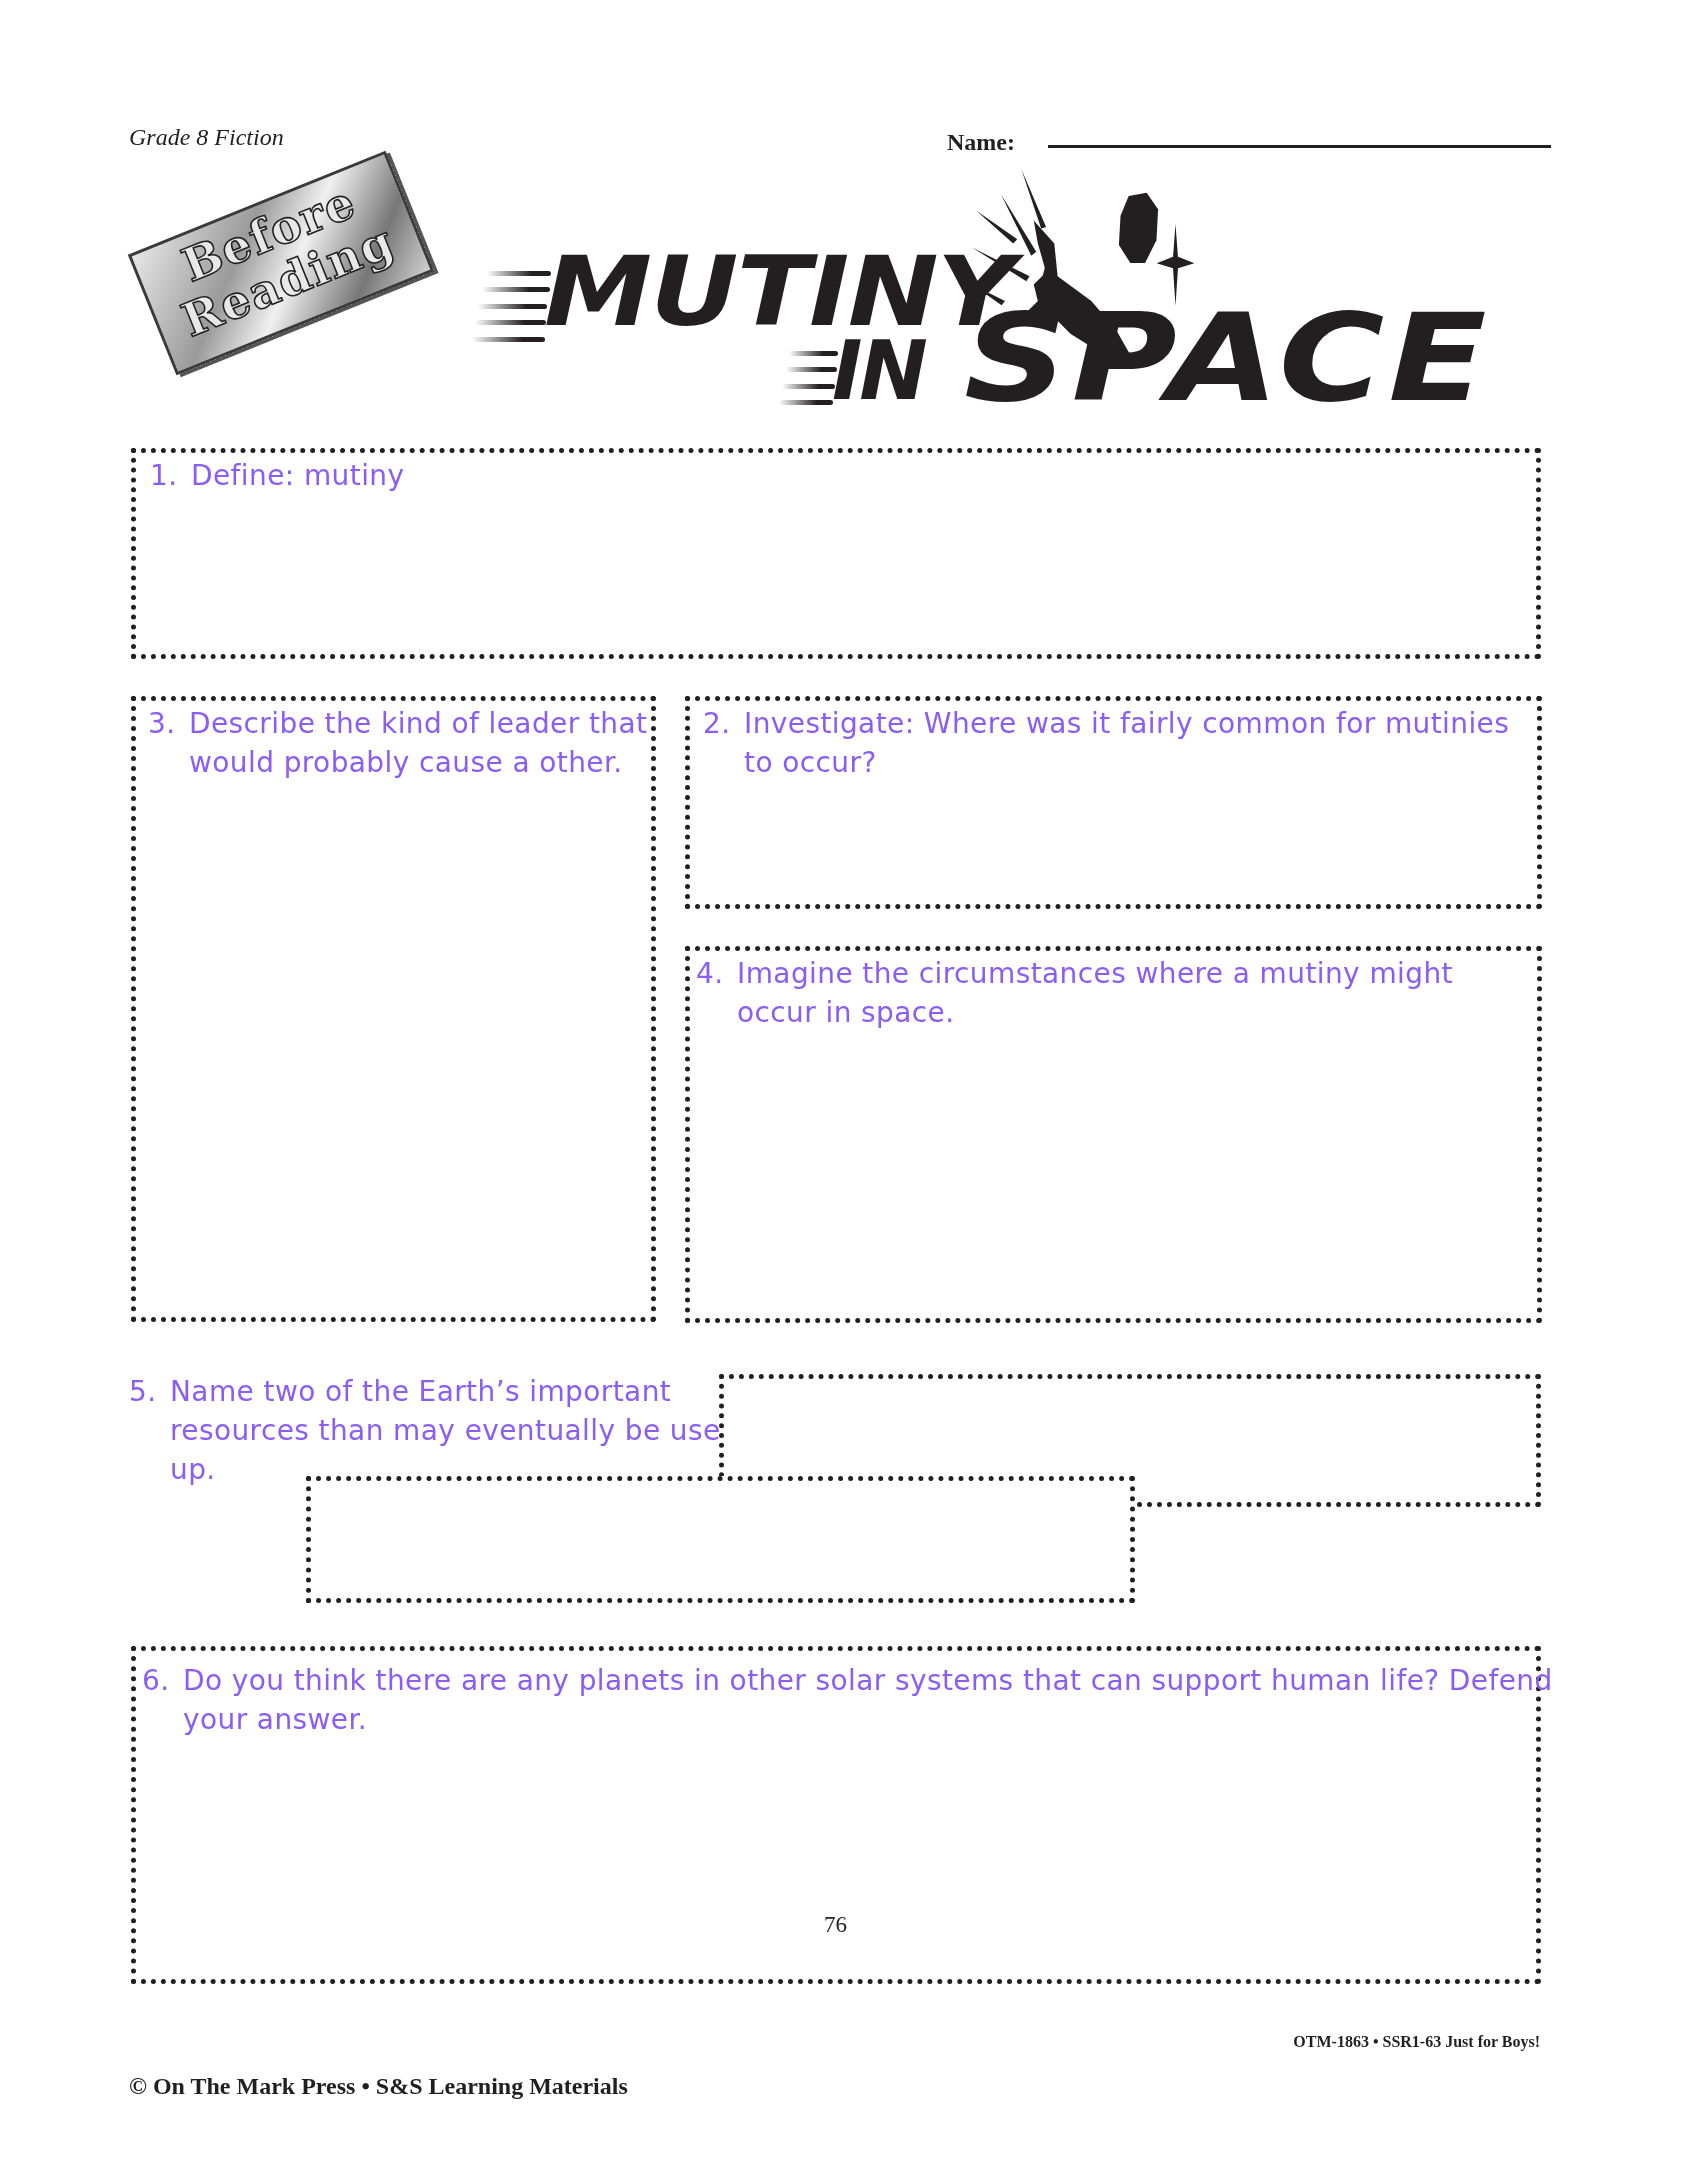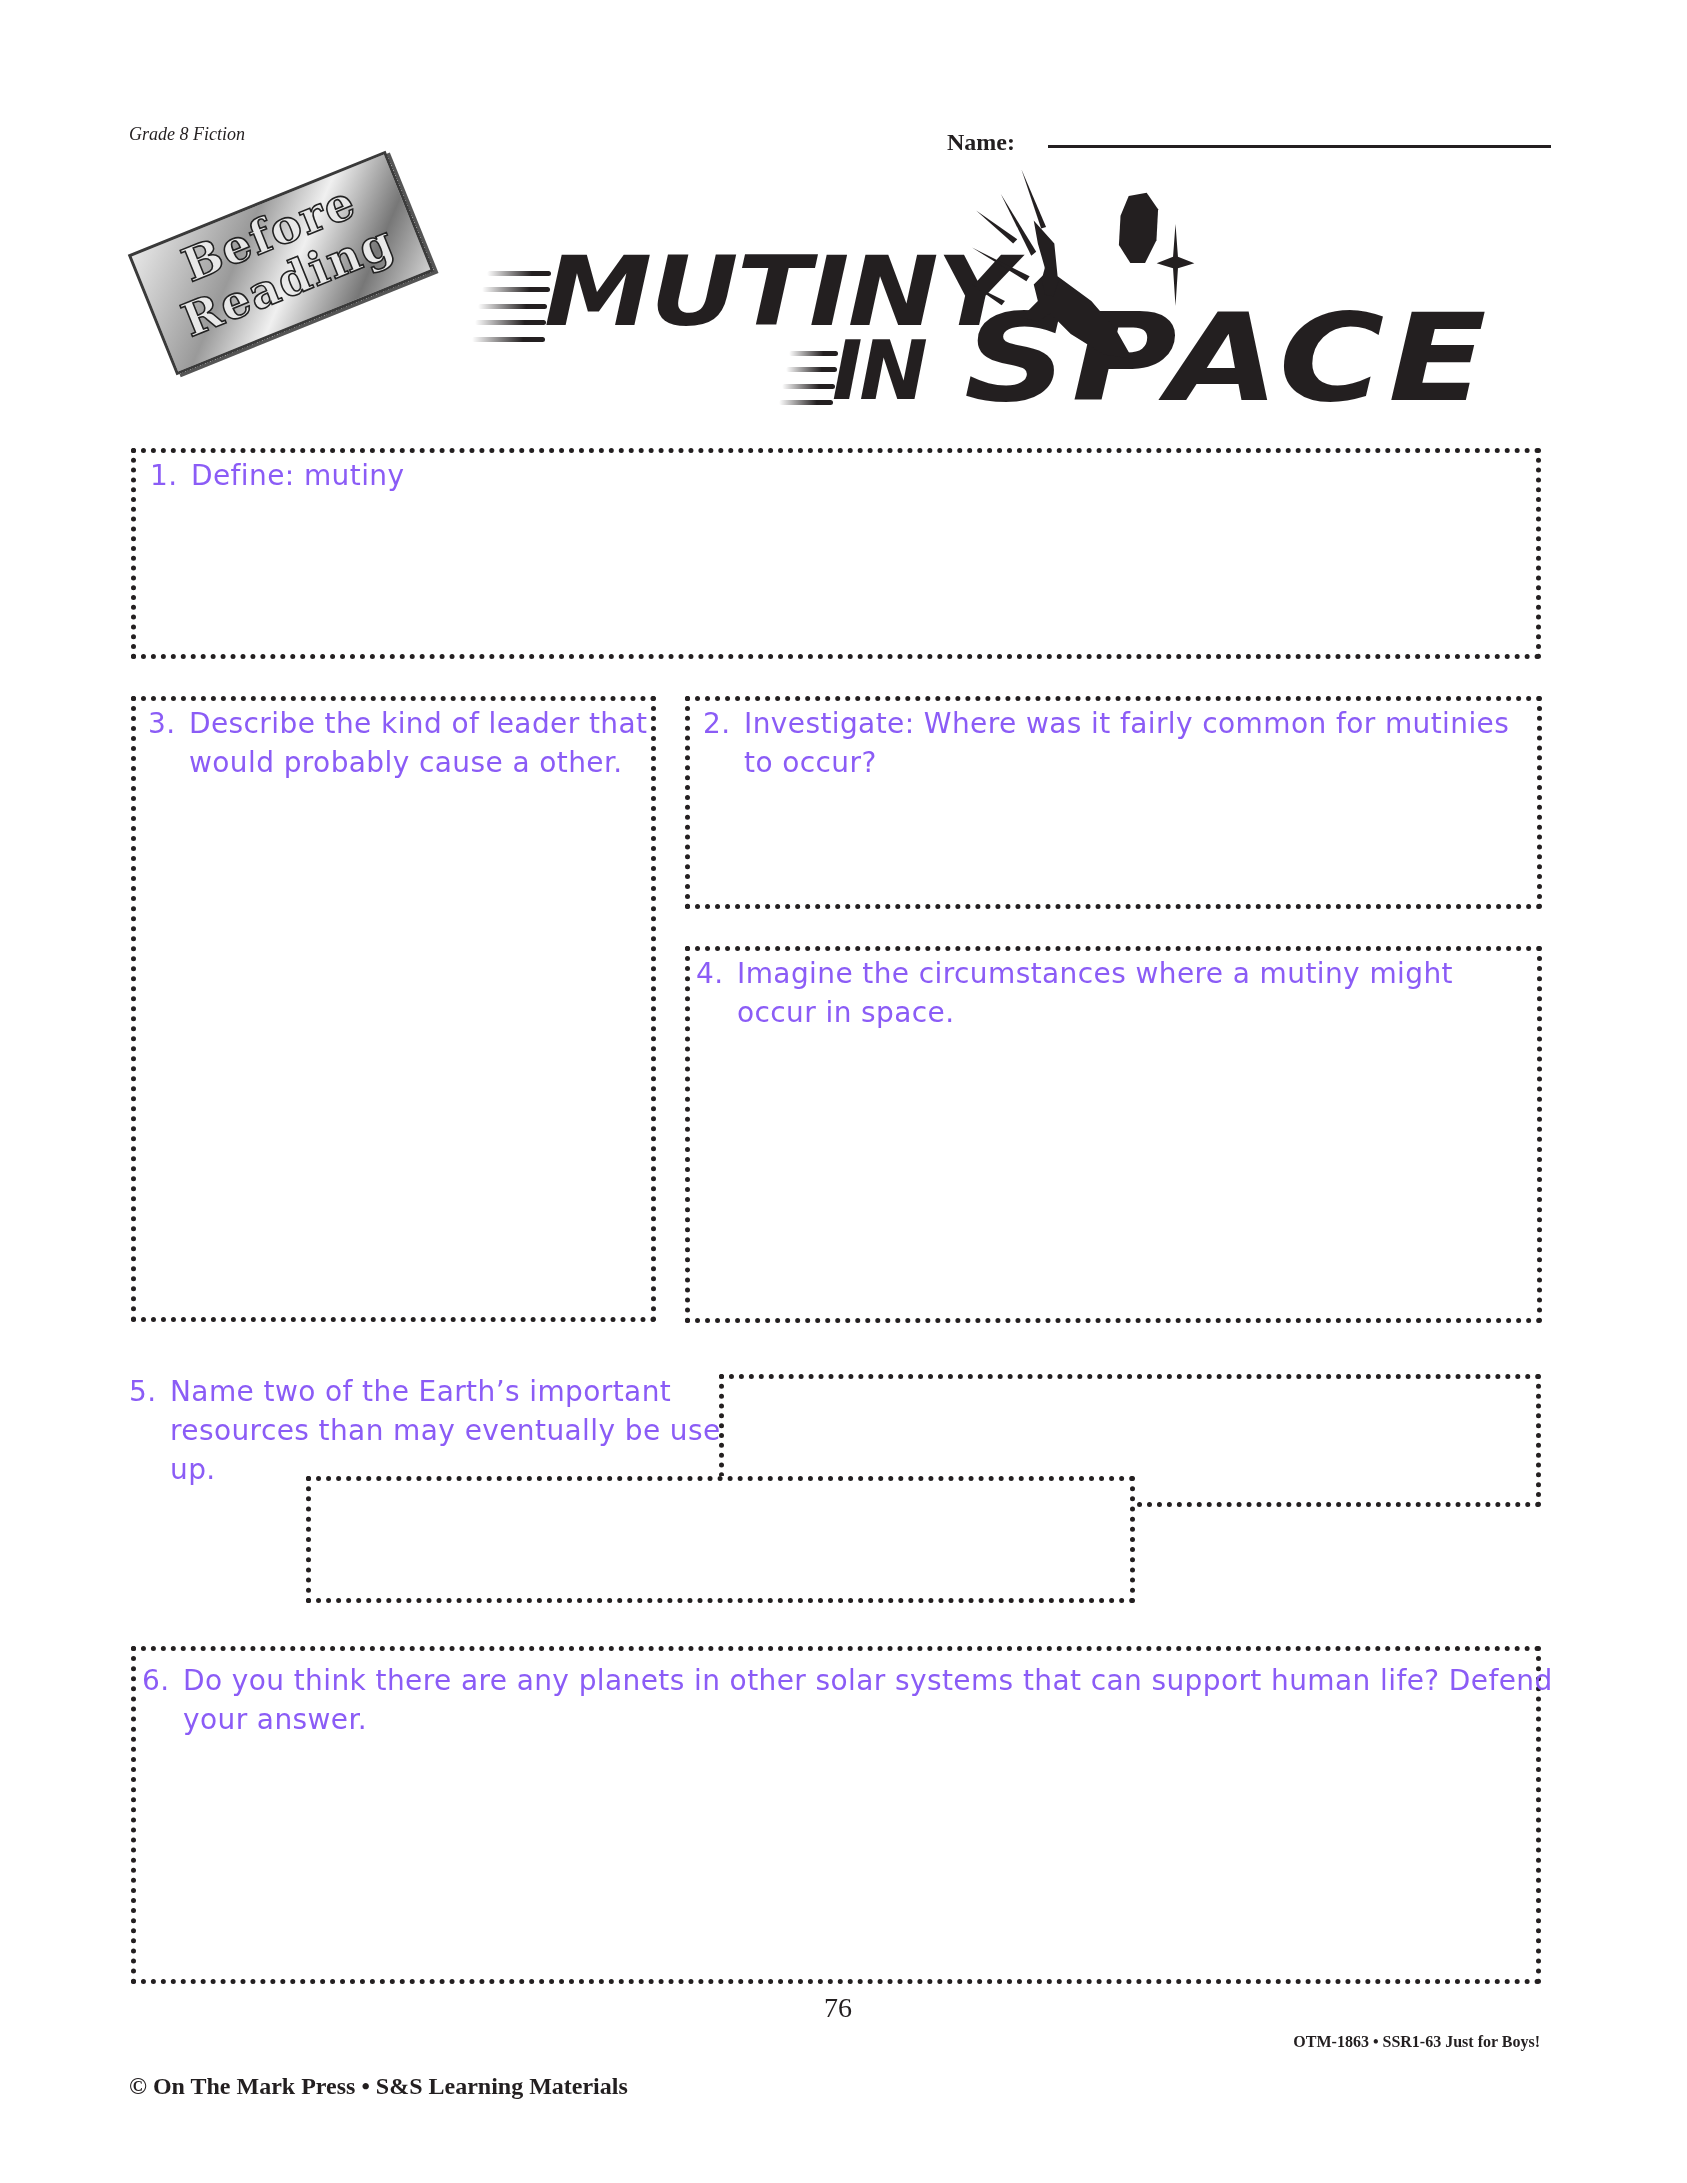--- a/index.html
+++ b/index.html
@@ -1,20 +1,20 @@
 <!DOCTYPE html>
 <html style="font-size:13px"><head>
   <meta charset="utf-8">
   <style>
     html, body { margin: 0; padding: 0; background: #ffffff; }
     body { width: 1687px; height: 2183px; position: relative; overflow: hidden; color: #231f20; }
     .abs { position: absolute; }
     .serif { font-family: "Liberation Serif", "DejaVu Serif", serif; }
 
-    #grade { left: 129px; top: 124px; font-size: 18px; font-style: italic; text-align: right; }
+    #grade { left: 129px; top: 124px; font-size: 24px; font-style: italic; text-align: right; }
     #name-label { left: 947px; top: 129px; font-size: 24px; font-weight: bold; }
     #name-line { left: 1048px; top: 145px; width: 503px; height: 0; border-top: 3.3px solid #231f20; }
 
     
     #plaque { left: 142px; top: 198px; width: 272px; height: 124px;
       transform: rotate(-22deg); transform-origin: center;
       background: linear-gradient(135deg, #e6e6e6 0%, #9a9a9a 35%, #f0f0f0 55%, #777 80%, #cfcfcf 100%);
       border: 3.3px solid #3a3a3a; box-shadow: 3.3px 3.3px 0 #555; }
     #plaque-text { position: absolute; left: 0; top: 5px; width: 100%; text-align: center;
       font-family: "DejaVu Serif", serif; font-weight: bold; font-size: 46px; line-height: 51px;
@@ -29,21 +29,21 @@
       font-style: italic; font-size: 122px; line-height: 1; letter-spacing: 3.3px; transform: scaleX(1.18); transform-origin: left; }
     .speed { position: absolute; height: 5px; background: linear-gradient(90deg, rgba(35,31,32,0) 0%, #231f20 70%); border-radius: 2.5px; }
 
     
     .box { position: absolute; box-sizing: border-box; border: 5.8px dotted #231f20; background: #fff; }
     .q { position: absolute; font-family: "DejaVu Sans", sans-serif; font-size: 28px; line-height: 39px; color: #8b5cf6;
       padding-left: 41px; text-indent: -41px; font-weight: normal; letter-spacing: 0.4px; }
     .q .num { display: inline-block; width: 41px; text-indent: 0; }
 
     #footer-left { left: 129px; top: 2033px; font-size: 24px; font-weight: bold; margin-top: 40px; }
-    #footer-page { left: 824px; top: 1992px; font-size: 28px; font-family: Liberation Serif, serif; }
+    #footer-page { left: 824px; top: 1912px; font-size: 23px; font-family: Liberation Serif, serif; }
     #footer-right { right: 147px; top: 2033px; font-size: 16px; font-weight: bold; }
   </style>
 </head>
 <body>
 
 <div id="grade" class="abs serif">Grade 8 Fiction</div>
 <div id="name-label" class="abs serif">Name:</div>
 <div id="name-line" class="abs"></div>
 
 <div id="plaque" class="abs">

